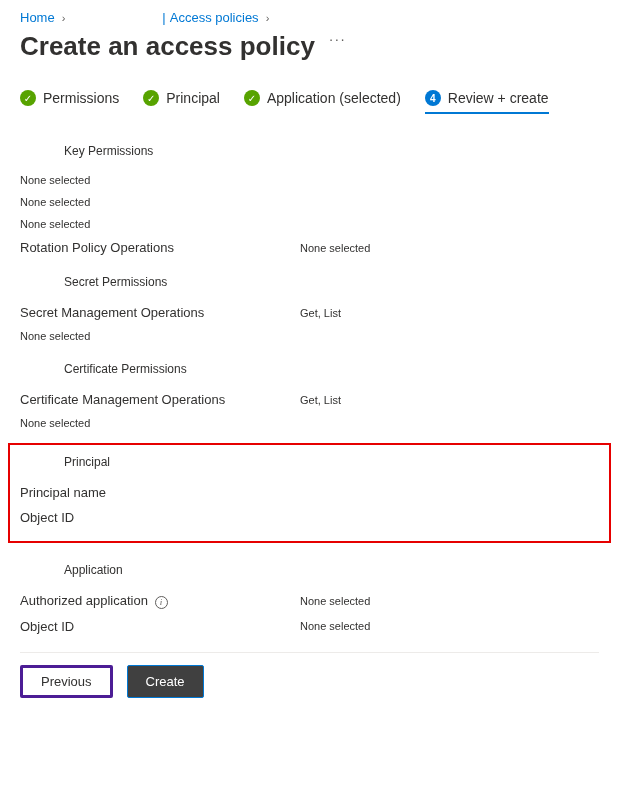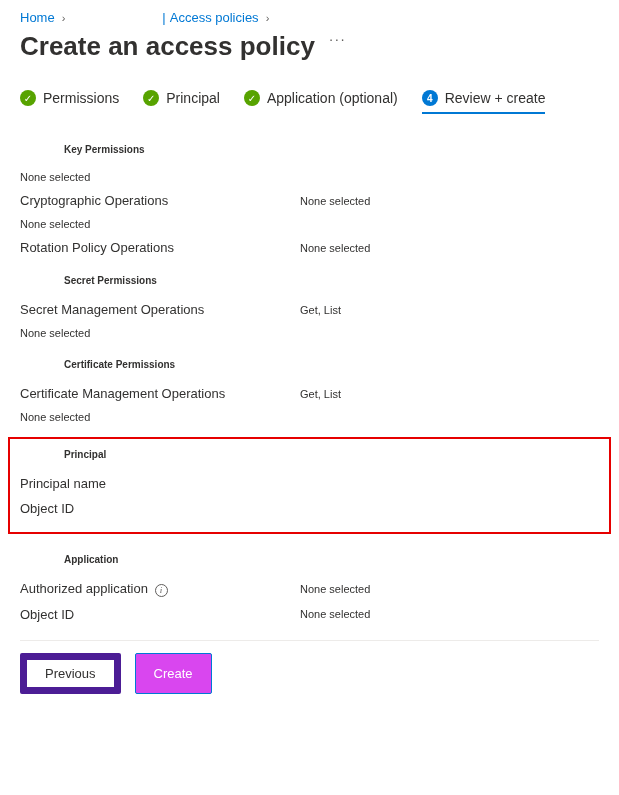--- a/index.html
+++ b/index.html
@@ -60,22 +60,22 @@
       display: inline-flex; align-items: center; justify-content: center;
       color: #fff; font-size: 10px;
     }
     .tab-icon-num {
       width: 16px; height: 16px; border-radius: 50%;
       background: #0078d4;
       display: inline-flex; align-items: center; justify-content: center;
       color: #fff; font-size: 10px; font-weight: 600;
     }
     .section-title {
-      font-weight: 700;
-      font-size: 10px;
+      font-weight: 400;
+      font-size: 12px;
       margin-bottom: 16px;
       margin-top: 4px;
       padding-left: 44px;
     }
     .row {
       display: flex;
       margin-bottom: 10px;
       align-items: center;
     }
     .row-label {
@@ -117,25 +117,25 @@
       margin-top: 18px;
     }
     .btn {
       padding: 6px 18px;
       font-size: 13px;
       border-radius: 2px;
       cursor: pointer;
     }
     .btn-secondary {
       background: #fff;
-      border: 7px solid #4c1d95;
+      border: 3px solid #4c1d95;
       color: #323130;
     }
     .btn-primary {
-      background: #d946ef;
+      background: #404040;
       border: 1px solid #0078d4;
       color: #fff;
     }
   </style>
 </head>
 <body>
 
 <div class="breadcrumb">
   <a href="#">Home</a>
   <span class="chevron">›</span>
@@ -153,34 +153,33 @@
   <div class="tab">
     <span class="tab-icon-check">✓</span>
     <span>Permissions</span>
   </div>
   <div class="tab">
     <span class="tab-icon-check">✓</span>
     <span>Principal</span>
   </div>
   <div class="tab">
     <span class="tab-icon-check">✓</span>
-    <span>Application (optional)</span>
+    <span>Application (selected)</span>
   </div>
   <div class="tab active">
     <span class="tab-icon-num">4</span>
     <span>Review + create</span>
   </div>
 </div>
 
 <div class="section-title">Key Permissions</div>
 <div class="row">
     <div class="row-value">None selected</div>
   </div>
 <div class="row">
-    <div class="row-label">Cryptographic Operations</div>
     <div class="row-value">None selected</div>
   </div>
 <div class="row">
     <div class="row-value">None selected</div>
   </div>
 <div class="row">
     <div class="row-label">Rotation Policy Operations</div>
     <div class="row-value">None selected</div>
   </div>
 

